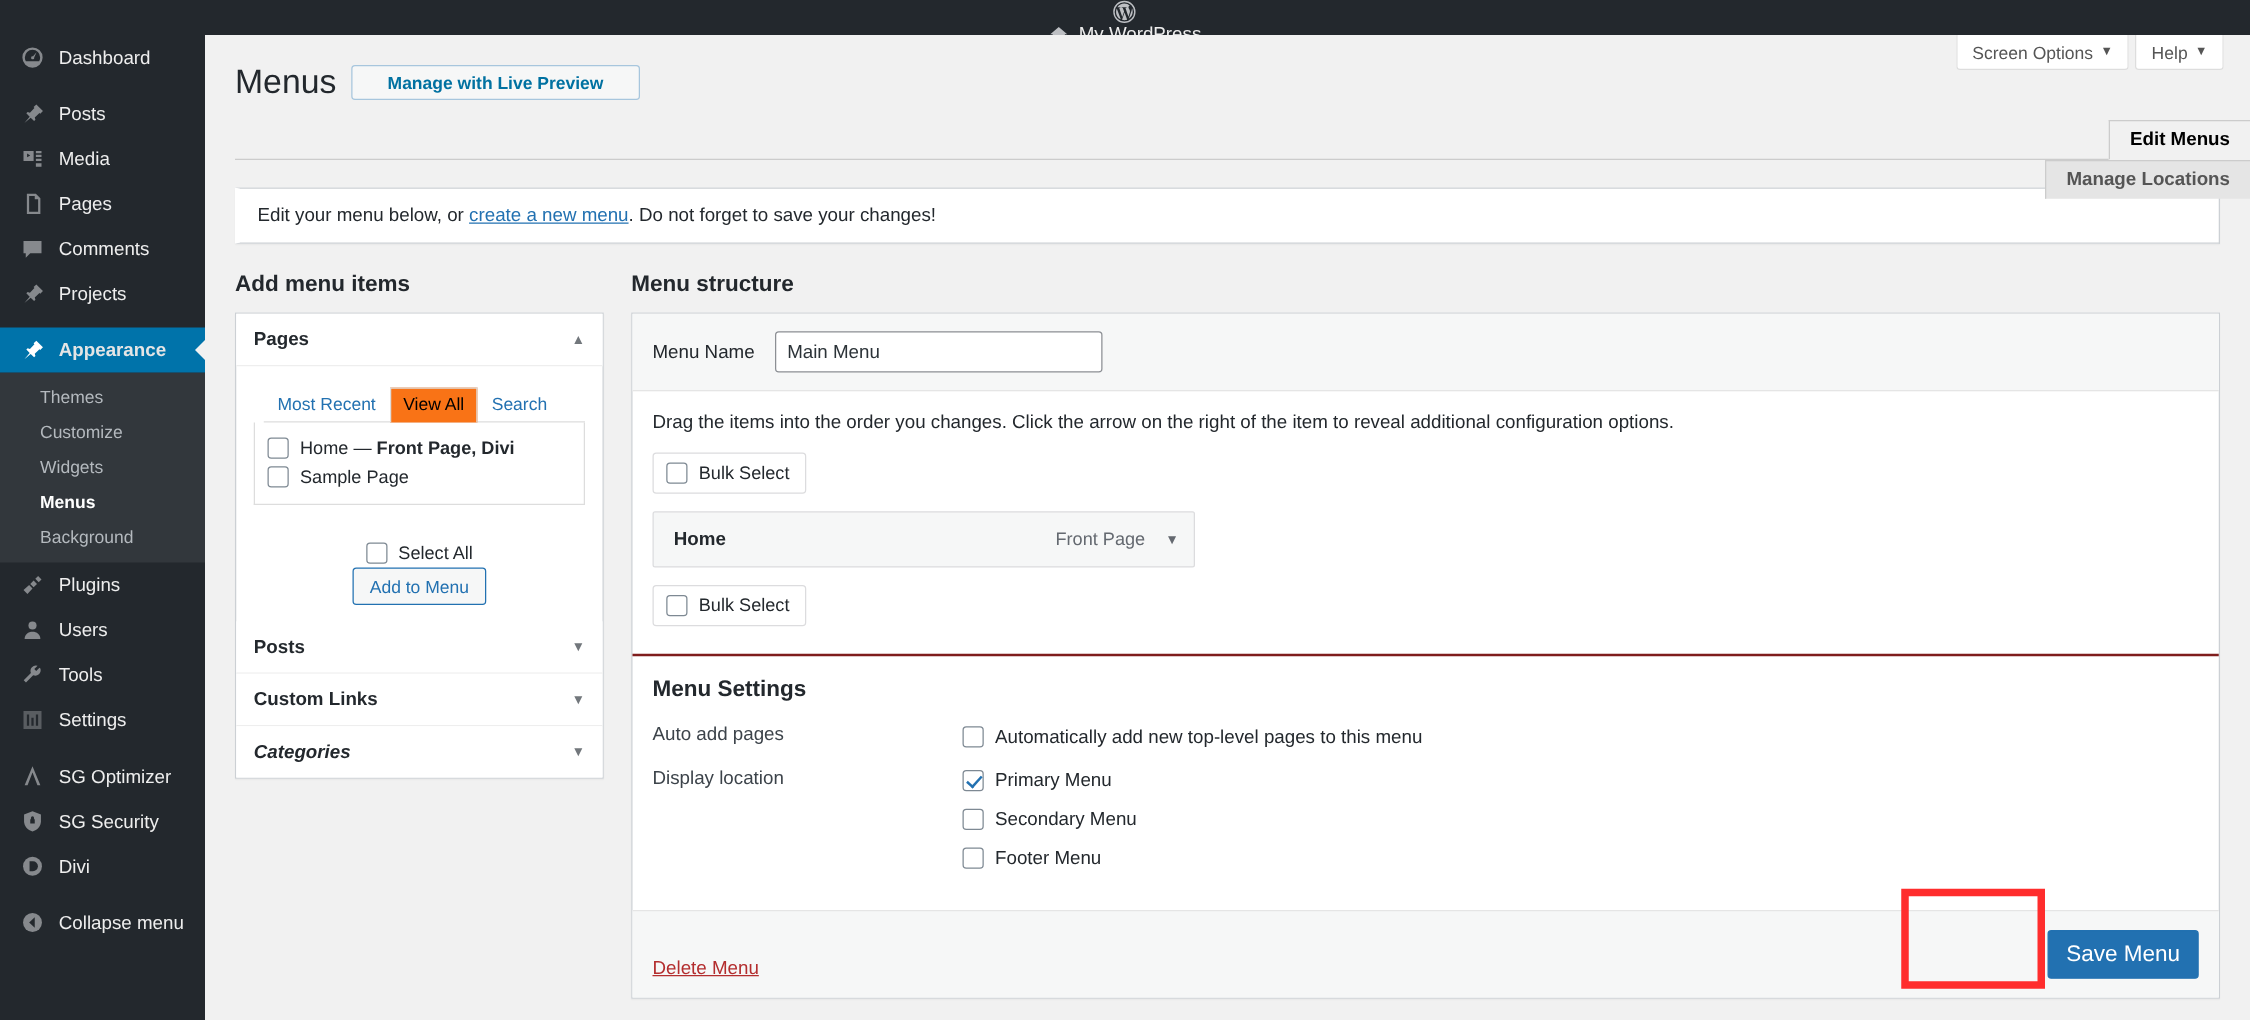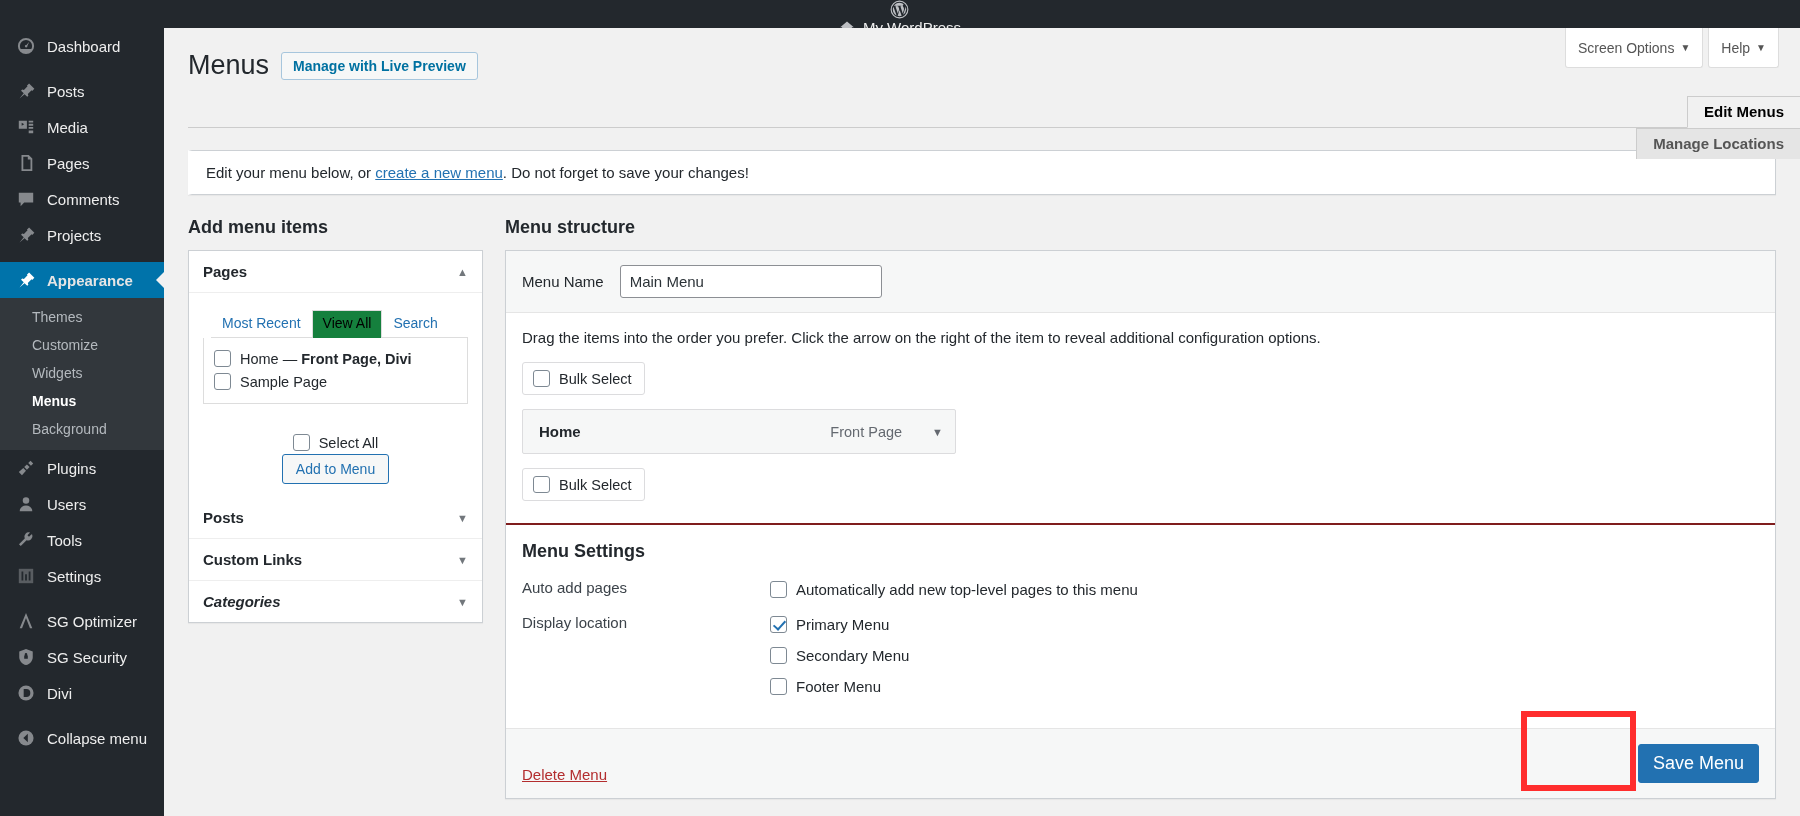--- a/index.html
+++ b/index.html
@@ -64,37 +64,37 @@
   }
 
   
   .screen-meta {
     position: absolute; top: 0; right: 21px;
     display: flex; gap: 5px;
   }
   .meta-btn {
     background: #fff; border: 1px solid #ddd; border-top: none;
     border-radius: 0 0 3px 3px;
-    height: 40px; padding: 0 12px;
+    height: 28px; padding: 0 12px;
     display: flex; align-items: center; gap: 6px;
     font-size: 14px; color: #555;
   }
   .caret-dn { font-size: 10px; line-height: 1; }
 
   
   .page-head {
     padding: 20px 0 0 24px;
     display: flex; align-items: center; gap: 12px;
   }
   h1.page-title {
     font-size: 27px; font-weight: 400; color: #23282d; line-height: 1.3;
   }
   .live-preview-btn {
     border: 1px solid #a7c6dd; background: #f6f7f7; color: #0071a1;
-    border-radius: 3px; padding: 5px 11px;
+    border-radius: 3px; padding: 5px 28px;
     font-size: 14px; font-weight: bold;
   }
 
   
   .nav-tabs {
     margin: 12px 0 0 24px;
     border-bottom: 1px solid #ccc;
     height: 33px;
     display: flex; align-items: flex-end; gap: 0;
     padding-left: 10px;
@@ -139,21 +139,21 @@
   }
   .acc-head .tri { color: #72777c; font-size: 11px; }
   .acc-body { padding: 12px 14px 14px 14px; }
 
   .tabset { display: flex; gap: 0; border-bottom: 1px solid #ddd; margin: 4px 0 0 8px; }
   .tlink {
     font-size: 14px; color: #2271b1; padding: 4px 10px 7px 10px;
     border: 1px solid transparent; border-bottom: none; position: relative; top: 1px;
   }
   .tlink.sel {
-    color: #000; background: #15803d; border-color: #ddd; border-bottom-color: #fff;
+    color: #000; background: #f97316; border-color: #ddd; border-bottom-color: #fff;
   }
 
   .item-box {
     border: 1px solid #ddd; border-top: none; padding: 9px 10px 10px 10px;
     max-height: 200px; overflow: auto;
   }
   .chk-row { display: flex; align-items: center; gap: 9px; padding: 3px 0; font-size: 14.5px; color: #23282d; }
 
   .cb {
     width: 17px; height: 17px; flex: 0 0 17px;
@@ -200,21 +200,21 @@
   }
 
   .menu-item-card {
     margin: 14px 0 0 0; width: 434px;
     border: 1px solid #dcdcde; background: #f6f7f7;
     border-radius: 2px;
     display: flex; align-items: center; justify-content: space-between;
     padding: 13px 12px 13px 16px;
   }
   .mic-title { font-size: 15px; font-weight: bold; color: #23282d; }
-  .mic-right { display: flex; align-items: center; gap: 30px; color: #646970; font-size: 14.5px; }
+  .mic-right { display: flex; align-items: center; gap: 16px; color: #646970; font-size: 14.5px; }
   .mic-right .tri { font-size: 11px; }
 
   .settings-wrap { padding: 16px 16px 18px 16px; border-top: 2px solid #7f1d1d; margin-top: 14px; }
   h3.settings-title { font-size: 18px; font-weight: bold; color: #23282d; margin-bottom: 16px; }
   .setting-row { display: flex; align-items: flex-start; margin-bottom: 12px; }
   .setting-label { width: 248px; flex: 0 0 248px; font-size: 15px; color: #3c434a; padding-top: 1px; }
   .setting-field { display: flex; flex-direction: column; gap: 8px; }
   .setting-field .chk-row { font-size: 15px; }
 
   .panel-foot {
@@ -512,21 +512,21 @@
     <div class="col-right">
       <h2 class="sec-title">Menu structure</h2>
 
       <div class="panel">
         <div class="menu-name-row">
           <span class="menu-name-label">Menu Name</span>
           <input class="menu-name-input" type="text" value="Main Menu" style="">
         </div>
 
         <div class="panel-body">
-          <div class="drag-hint">Drag the items into the order you prefer. Click the arrow on the right of the item to reveal additional configuration options.</div>
+          <div class="drag-hint">Drag the items into the order you changes. Click the arrow on the right of the item to reveal additional configuration options.</div>
 
           <button class="bulk-btn">
             <span class="cb"></span>
             <span>Bulk Select</span>
           </button>
 
           <div class="menu-item-card">
             <span class="mic-title">Home</span>
             <span class="mic-right">
               <span>Front Page</span>

